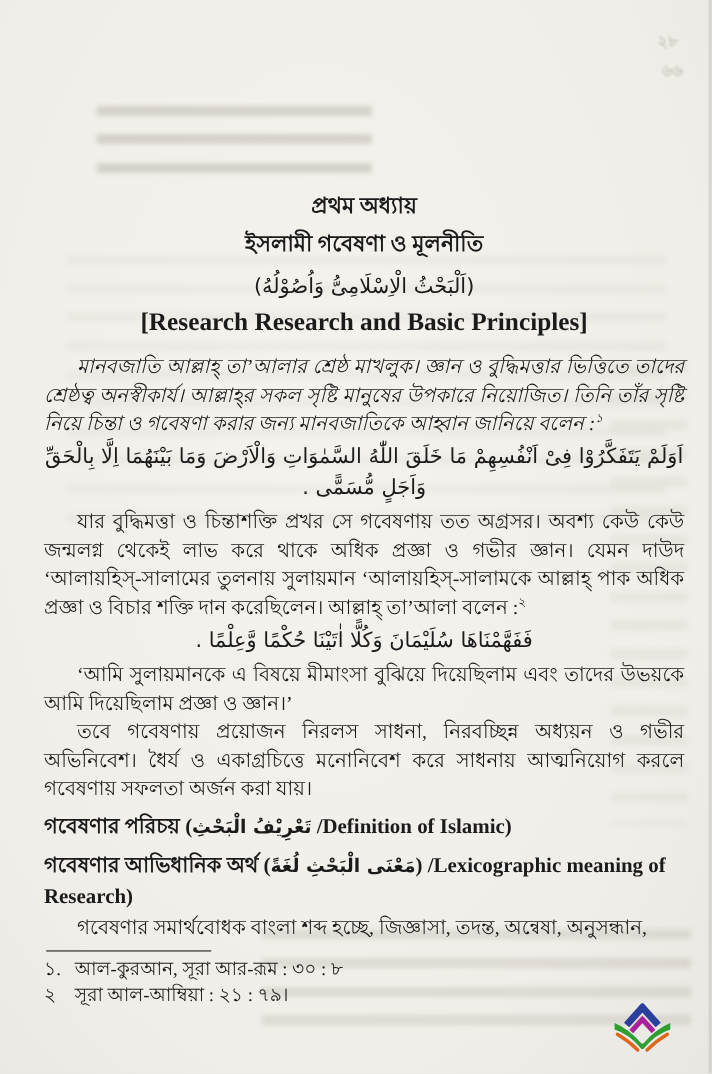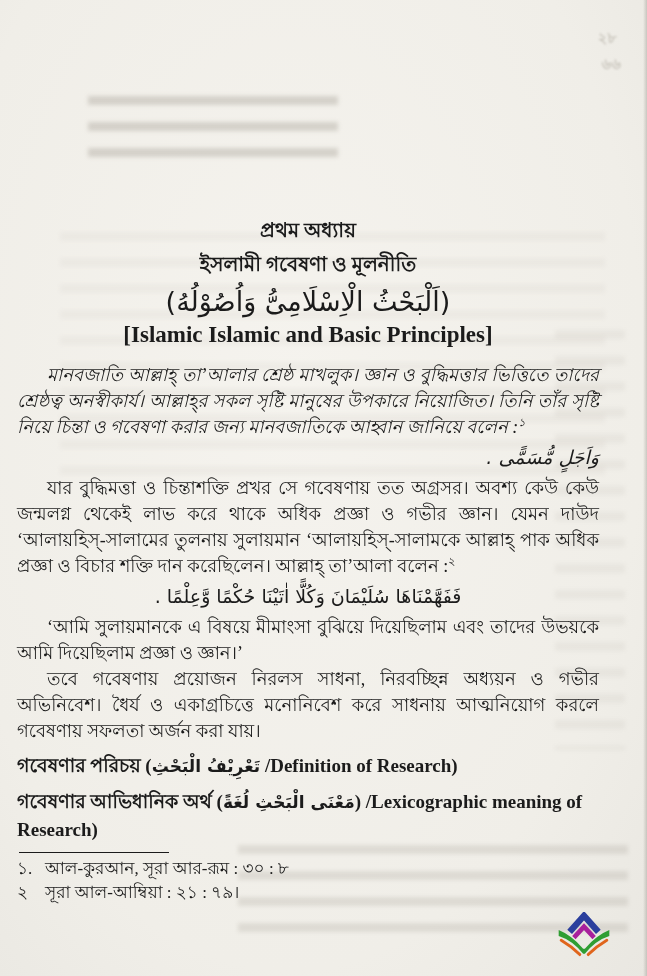--- a/index.html
+++ b/index.html
@@ -25,39 +25,39 @@
       rgba(135,128,116,.55) 0px, rgba(135,128,116,.55) 9px,
       rgba(135,128,116,0) 9px, rgba(135,128,116,0) 26px);
     filter:blur(2.2px);
   }
   .ghost-num{
     position:absolute;z-index:1;color:#b7b2a8;filter:blur(1px);
     font-size:15px;pointer-events:none;
   }
   
   .content{
-    position:absolute;z-index:2;left:17px;top:176px;width:582px;
-    font-size:18px;line-height:26px;text-align:justify;margin-top:42px;
+    position:absolute;z-index:2;left:40px;top:176px;width:582px;
+    font-size:18px;line-height:26px;text-align:justify;
   }
   .chapter-label{text-align:center;font-weight:bold;font-size:20px;line-height:24px;}
   .title-bn{text-align:center;font-weight:bold;font-size:20px;line-height:40px;margin-top:2px;}
-  .title-ar{text-align:center;font-size:27px;line-height:32px;margin-top:2px;
+  .title-ar{text-align:center;font-size:19px;line-height:32px;margin-top:2px;
     font-family:"DejaVu Sans",sans-serif;direction:rtl;}
   .title-en{text-align:center;font-weight:bold;font-size:23px;line-height:30px;margin-top:2px;
     font-family:"Liberation Serif",serif;}
   p{margin:0;}
   .indent{text-indent:30px;}
   .first-para{margin-top:12px;font-style:italic;}
   sup.fn{font-size:11px;line-height:0;vertical-align:super;}
   .verse{
     direction:rtl;font-family:"DejaVu Sans",sans-serif;
     font-size:19px;line-height:28px;margin:3px 0 4px 0;
   }
   .verse .l1{display:block;text-align:center;white-space:nowrap;}
-  .verse .l2{display:block;text-align:right;font-style:italic;}
+  .verse .l2{display:block;text-align:center;}
   .verse-center{text-align:center;}
   .heading{font-weight:bold;font-size:19px;line-height:28px;text-align:left;margin-top:8px;}
   .heading .ar{font-family:"DejaVu Sans",sans-serif;font-weight:bold;font-size:17px;}
   
   .footnote-rule{width:150px;border:none;border-top:1.5px solid #1b1b1b;margin:8px 0 4px 2px;}
   .footnotes{font-size:17px;line-height:24px;text-align:left;}
   .footnotes .row{display:flex;}
   .footnotes .num{width:28px;flex:0 0 28px;}
   .footnotes .txt{flex:1;}
   
@@ -73,45 +73,47 @@
   <div class="ghost-block" style="left:555px;top:330px;width:70px;height:420px;opacity:.14;"></div>
   <div class="ghost-block" style="left:238px;top:845px;width:390px;height:95px;opacity:.32;"></div>
   <div class="ghost-num" style="right:30px;top:26px;">২৮</div>
   <div class="ghost-num" style="right:26px;top:52px;">৬৬</div>
 
   <div class="content">
 
     <div class="chapter-label">প্রথম অধ্যায়</div>
     <div class="title-bn">ইসলামী গবেষণা ও মূলনীতি</div>
     <div class="title-ar">(اَلْبَحْثُ الْاِسْلَامِىُّ وَاُصُوْلُهُ)</div>
-    <div class="title-en">[Islamic Islamic and Basic Principles]</div>
+    <div class="title-en">[Research Research and Basic Principles]</div>
 
     <p class="indent first-para"><span>মানবজাতি আল্লাহ্ তা’আলার শ্রেষ্ঠ মাখলুক। জ্ঞান ও বুদ্ধিমত্তার ভিত্তিতে তাদের শ্রেষ্ঠত্ব অনস্বীকার্য। আল্লাহ্‌র সকল সৃষ্টি মানুষের উপকারে নিয়োজিত। তিনি তাঁর সৃষ্টি নিয়ে চিন্তা ও গবেষণা করার জন্য মানবজাতিকে আহ্বান জানিয়ে বলেন :</span><sup class="fn">১</sup></p>
 
     <div class="verse">
+      <span class="l1">اَوَلَمْ يَتَفَكَّرُوْا فِىْ اَنْفُسِهِمْ مَا خَلَقَ اللّٰهُ السَّمٰوَاتِ وَالْاَرْضَ وَمَا بَيْنَهُمَا اِلَّا بِالْحَقِّ</span>
       <span class="l2">وَاَجَلٍ مُّسَمًّى .</span>
     </div>
 
 
     <p class="indent"><span>যার বুদ্ধিমত্তা ও চিন্তাশক্তি প্রখর সে গবেষণায় তত অগ্রসর। অবশ্য কেউ কেউ জন্মলগ্ন থেকেই লাভ করে থাকে অধিক প্রজ্ঞা ও গভীর জ্ঞান। যেমন দাউদ ‘আলায়হিস্‌-সালামের তুলনায় সুলায়মান ‘আলায়হিস্‌-সালামকে আল্লাহ্ পাক অধিক প্রজ্ঞা ও বিচার শক্তি দান করেছিলেন। আল্লাহ্ তা’আলা বলেন :</span><sup class="fn">২</sup></p>
 
     <div class="verse verse-center">فَفَهَّمْنَاهَا سُلَيْمَانَ وَكُلًّا اٰتَيْنَا حُكْمًا وَّعِلْمًا .</div>
 
     <p class="indent">‘আমি সুলায়মানকে এ বিষয়ে মীমাংসা বুঝিয়ে দিয়েছিলাম এবং তাদের উভয়কে আমি দিয়েছিলাম প্রজ্ঞা ও জ্ঞান।’</p>
 
     <p class="indent">তবে গবেষণায় প্রয়োজন নিরলস সাধনা, নিরবচ্ছিন্ন অধ্যয়ন ও গভীর অভিনিবেশ। ধৈর্য ও একাগ্রচিত্তে মনোনিবেশ করে সাধনায় আত্মনিয়োগ করলে গবেষণায় সফলতা অর্জন করা যায়।</p>
 
     <div class="heading">
-      <span>গবেষণার পরিচয় (</span><span class="ar">تَعْرِيْفُ الْبَحْثِ</span><span> /Definition of Research)</span>
+      <span>গবেষণার পরিচয় (</span><span class="ar">تَعْرِيْفُ الْبَحْثِ</span><span> /Definition of Islamic)</span>
     </div>
 
     <div class="heading">
       <span>গবেষণার আভিধানিক অর্থ (</span><span class="ar">مَعْنَى الْبَحْثِ لُغَةً</span><span>) /Lexicographic meaning of Research)</span>
     </div>
 
+    <p class="indent">গবেষণার সমার্থবোধক বাংলা শব্দ হচ্ছে, জিজ্ঞাসা, তদন্ত, অন্বেষা, অনুসন্ধান,</p>
 
     <hr class="footnote-rule">
     <div class="footnotes">
       <div class="row">
         <span class="num">১.</span>
         <span class="txt">আল-কুরআন, সূরা আর-রূম : ৩০ : ৮</span>
       </div>
       <div class="row">
         <span class="num">২</span>
         <span class="txt">সূরা আল-আম্বিয়া : ২১ : ৭৯।</span>

